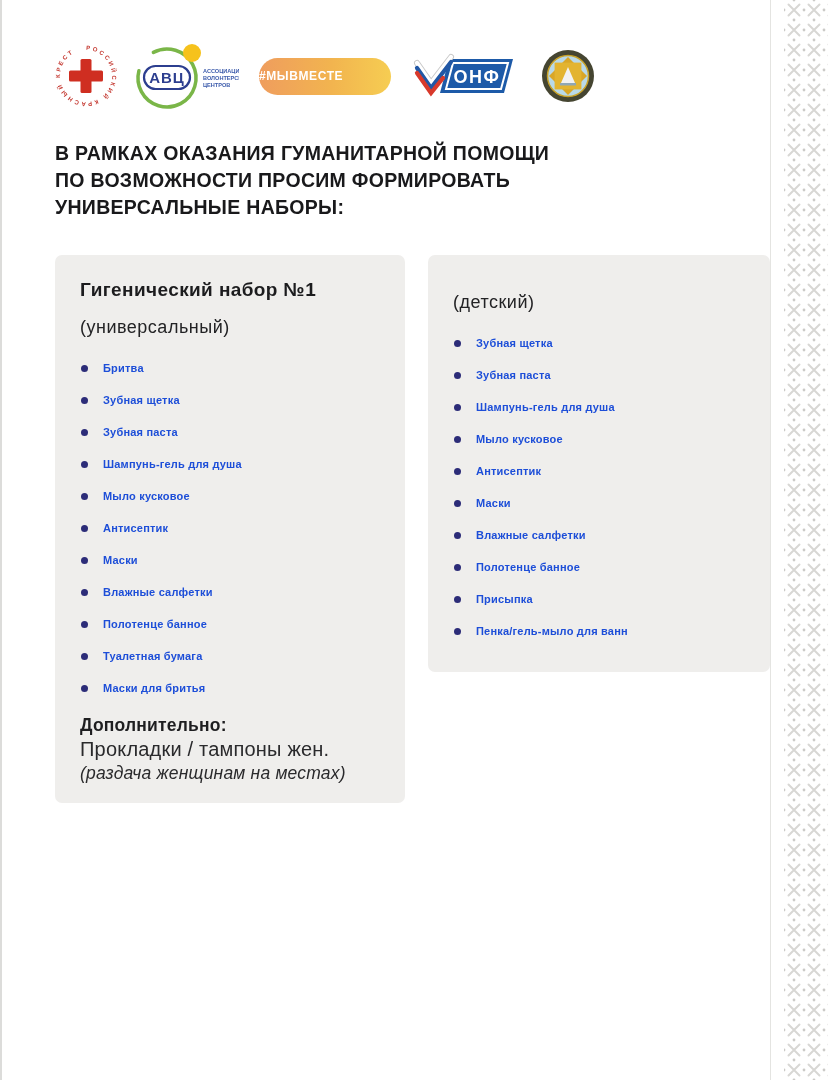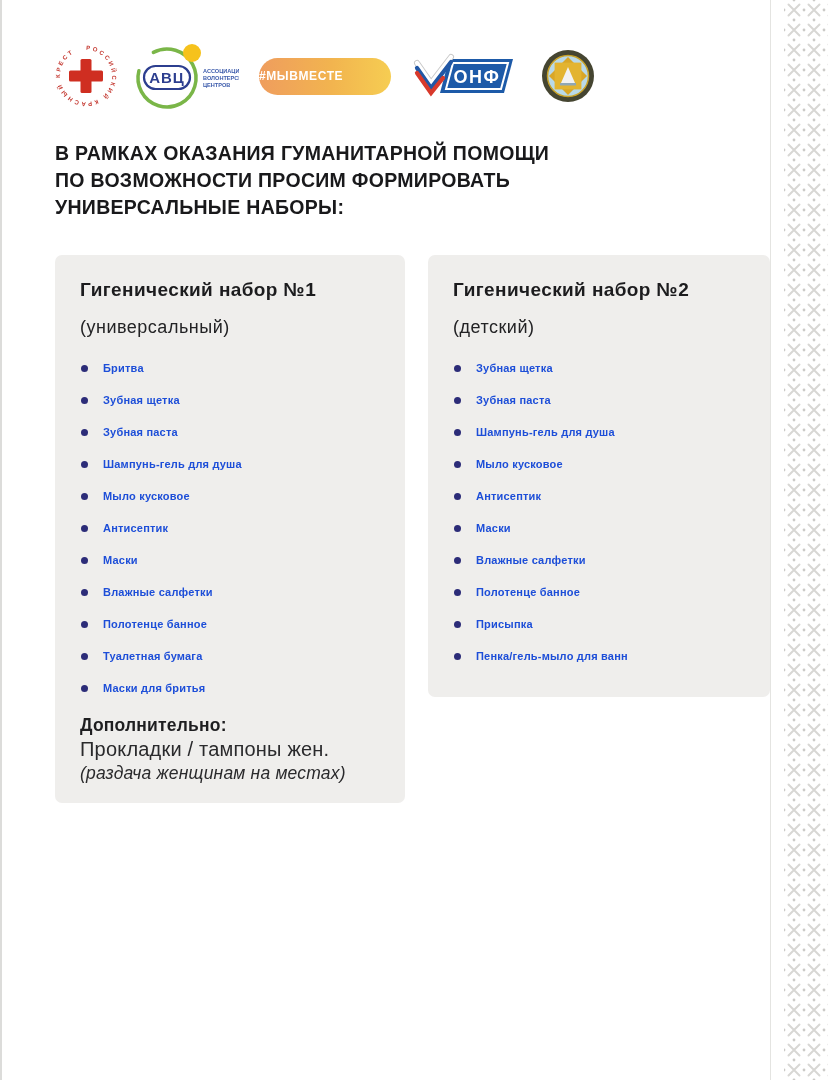--- a/index.html
+++ b/index.html
@@ -171,21 +171,20 @@
             </li>
           </ul>
         <div class="extra">
           <div class="extra-title">Дополнительно:</div>
           <div class="extra-line">Прокладки / тампоны жен.</div>
           <div class="extra-italic">(раздача женщинам на местах)</div>
         </div>
       </section>
 
       <section class="card card-2">
-        <h2 class="kit-title">Гигенический набор №2</h2>
         <div class="kit-subtitle">(детский)</div>
         <ul class="kit-items">
             <li>
               <span class="bullet"></span>
               <span class="item-text">Зубная щетка</span>
             </li>
             <li>
               <span class="bullet"></span>
               <span class="item-text">Зубная паста</span>
             </li>

